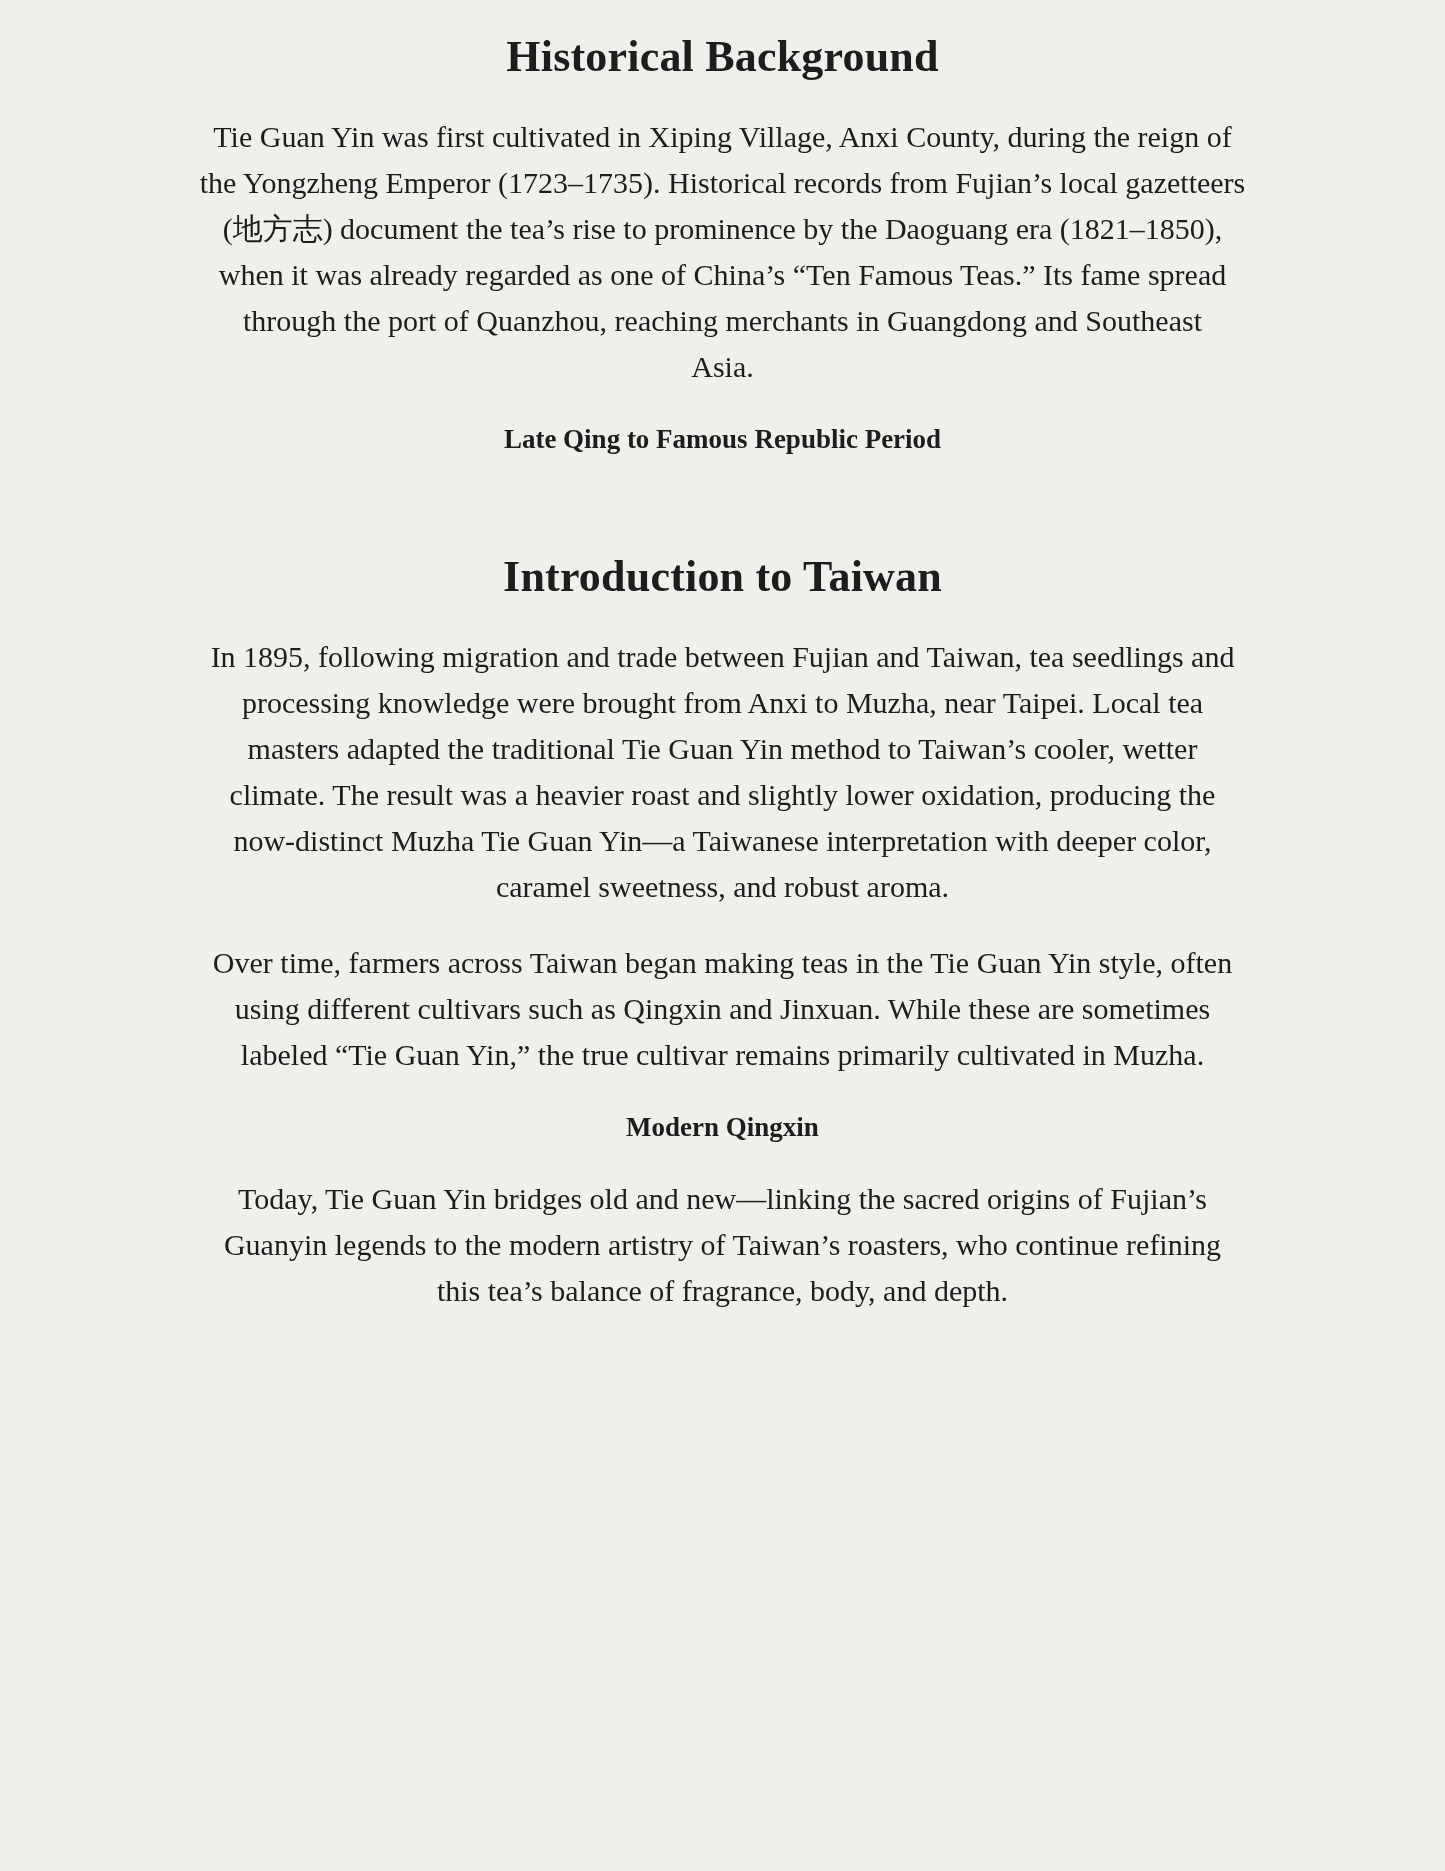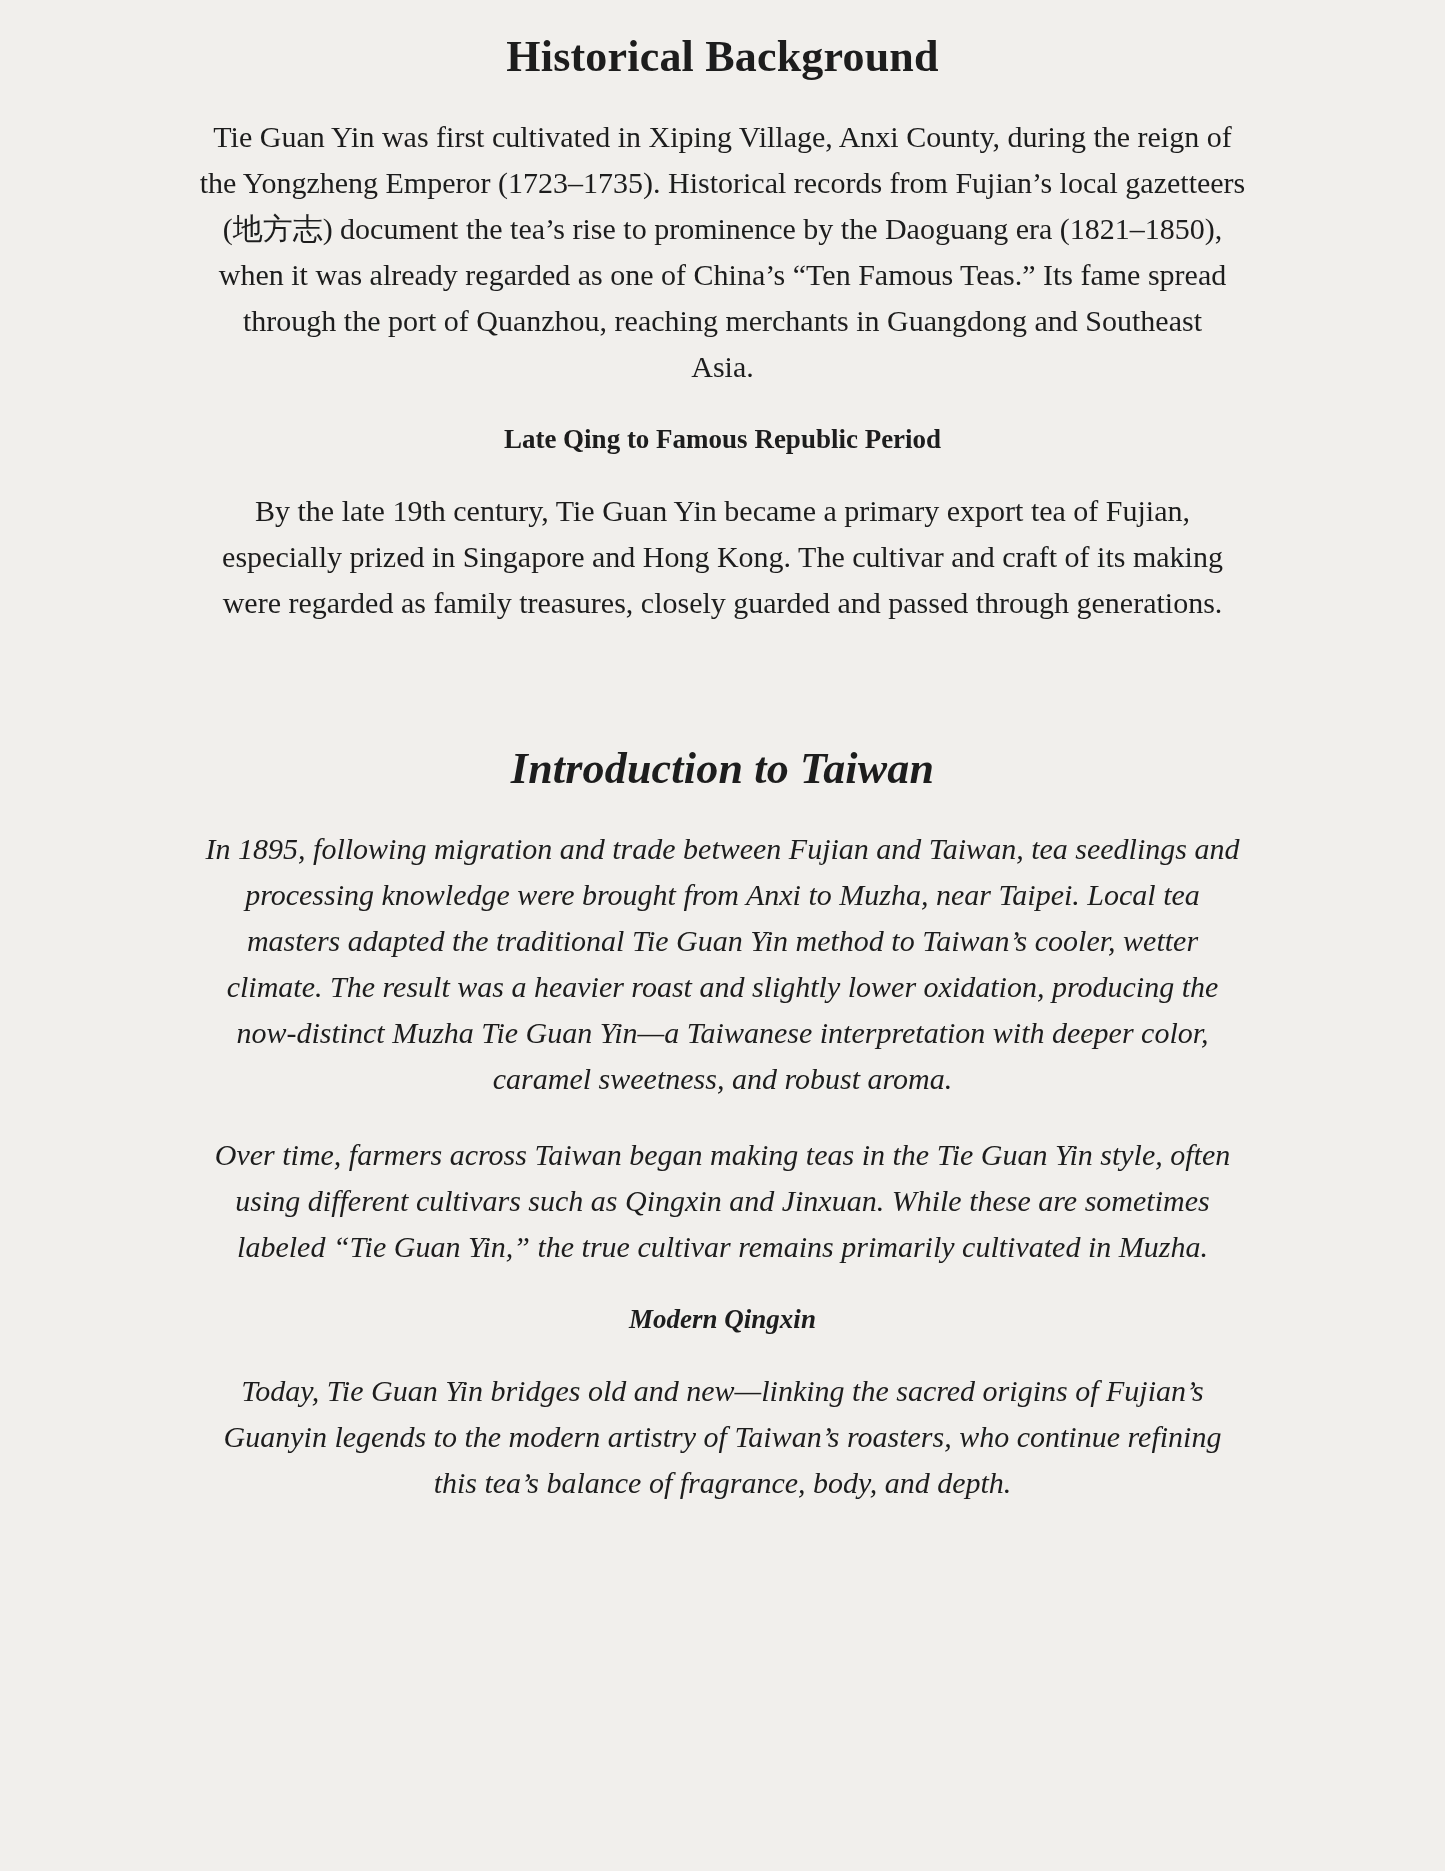--- a/index.html
+++ b/index.html
@@ -14,21 +14,21 @@
   }
   .page {
     box-sizing: border-box;
     width: 1445px;
     min-height: 1871px;
     padding: 30px 50px 40px;
     text-align: center;
     border-radius: 22px;
   }
   .doc-section { margin: 0; }
-  .doc-section + .doc-section { margin-top: 116px; font-style: italic; }
+  .doc-section + .doc-section { margin-top: 92px; }
   .section-title {
     font-size: 44px;
     line-height: 54px;
     font-weight: bold;
     letter-spacing: 0.2px;
     margin: 0 0 30px 0;
   }
   .subheading {
     font-size: 27px;
     line-height: 38px;
@@ -50,23 +50,20 @@
 
   <section class="doc-section">
     <h1 class="section-title">Historical Background</h1>
     <p class="paragraph">Tie Guan Yin was first cultivated in Xiping Village, Anxi County, during the reign of
 the Yongzheng Emperor (1723–1735). Historical records from Fujian’s local gazetteers
 (地方志) document the tea’s rise to prominence by the Daoguang era (1821–1850),
 when it was already regarded as one of China’s “Ten Famous Teas.” Its fame spread
 through the port of Quanzhou, reaching merchants in Guangdong and Southeast
 Asia.</p>
     <h3 class="subheading">Late Qing to Famous Republic Period</h3>
-    <p class="paragraph">By the late 19th century, Tie Guan Yin became a primary export tea of Fujian,
-especially prized in Singapore and Hong Kong. The cultivar and craft of its making
-were regarded as family treasures, closely guarded and passed through generations.</p>
   </section>
 
   <section class="doc-section">
     <h1 class="section-title">Introduction to Taiwan</h1>
     <p class="paragraph">In 1895, following migration and trade between Fujian and Taiwan, tea seedlings and
 processing knowledge were brought from Anxi to Muzha, near Taipei. Local tea
 masters adapted the traditional Tie Guan Yin method to Taiwan’s cooler, wetter
 climate. The result was a heavier roast and slightly lower oxidation, producing the
 now-distinct Muzha Tie Guan Yin—a Taiwanese interpretation with deeper color,
 caramel sweetness, and robust aroma.</p>

